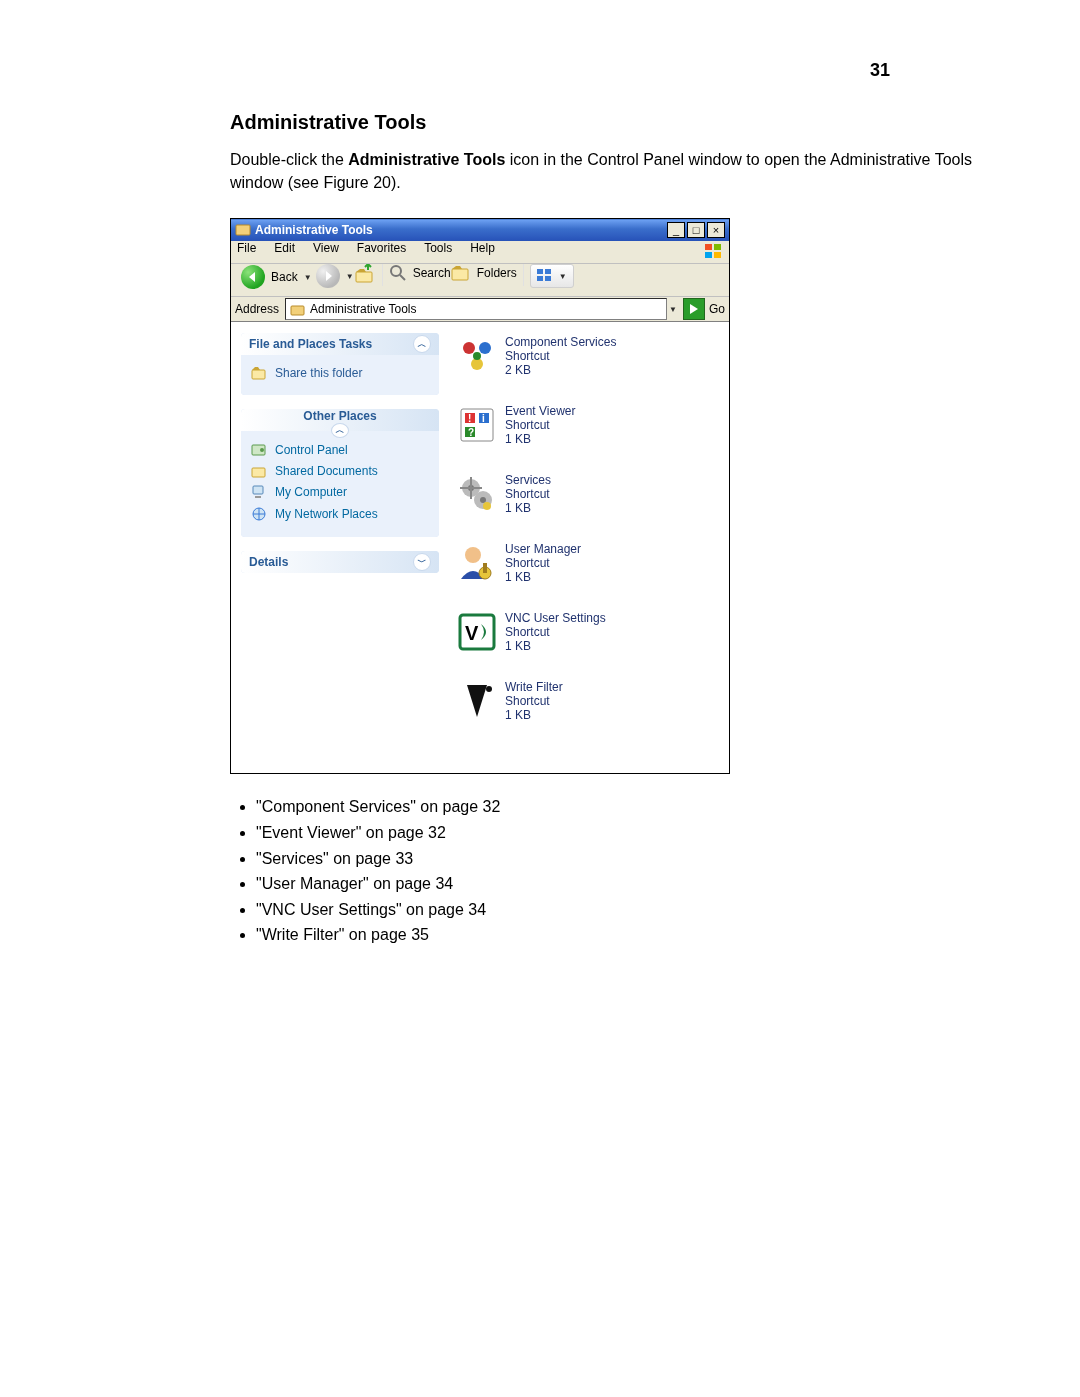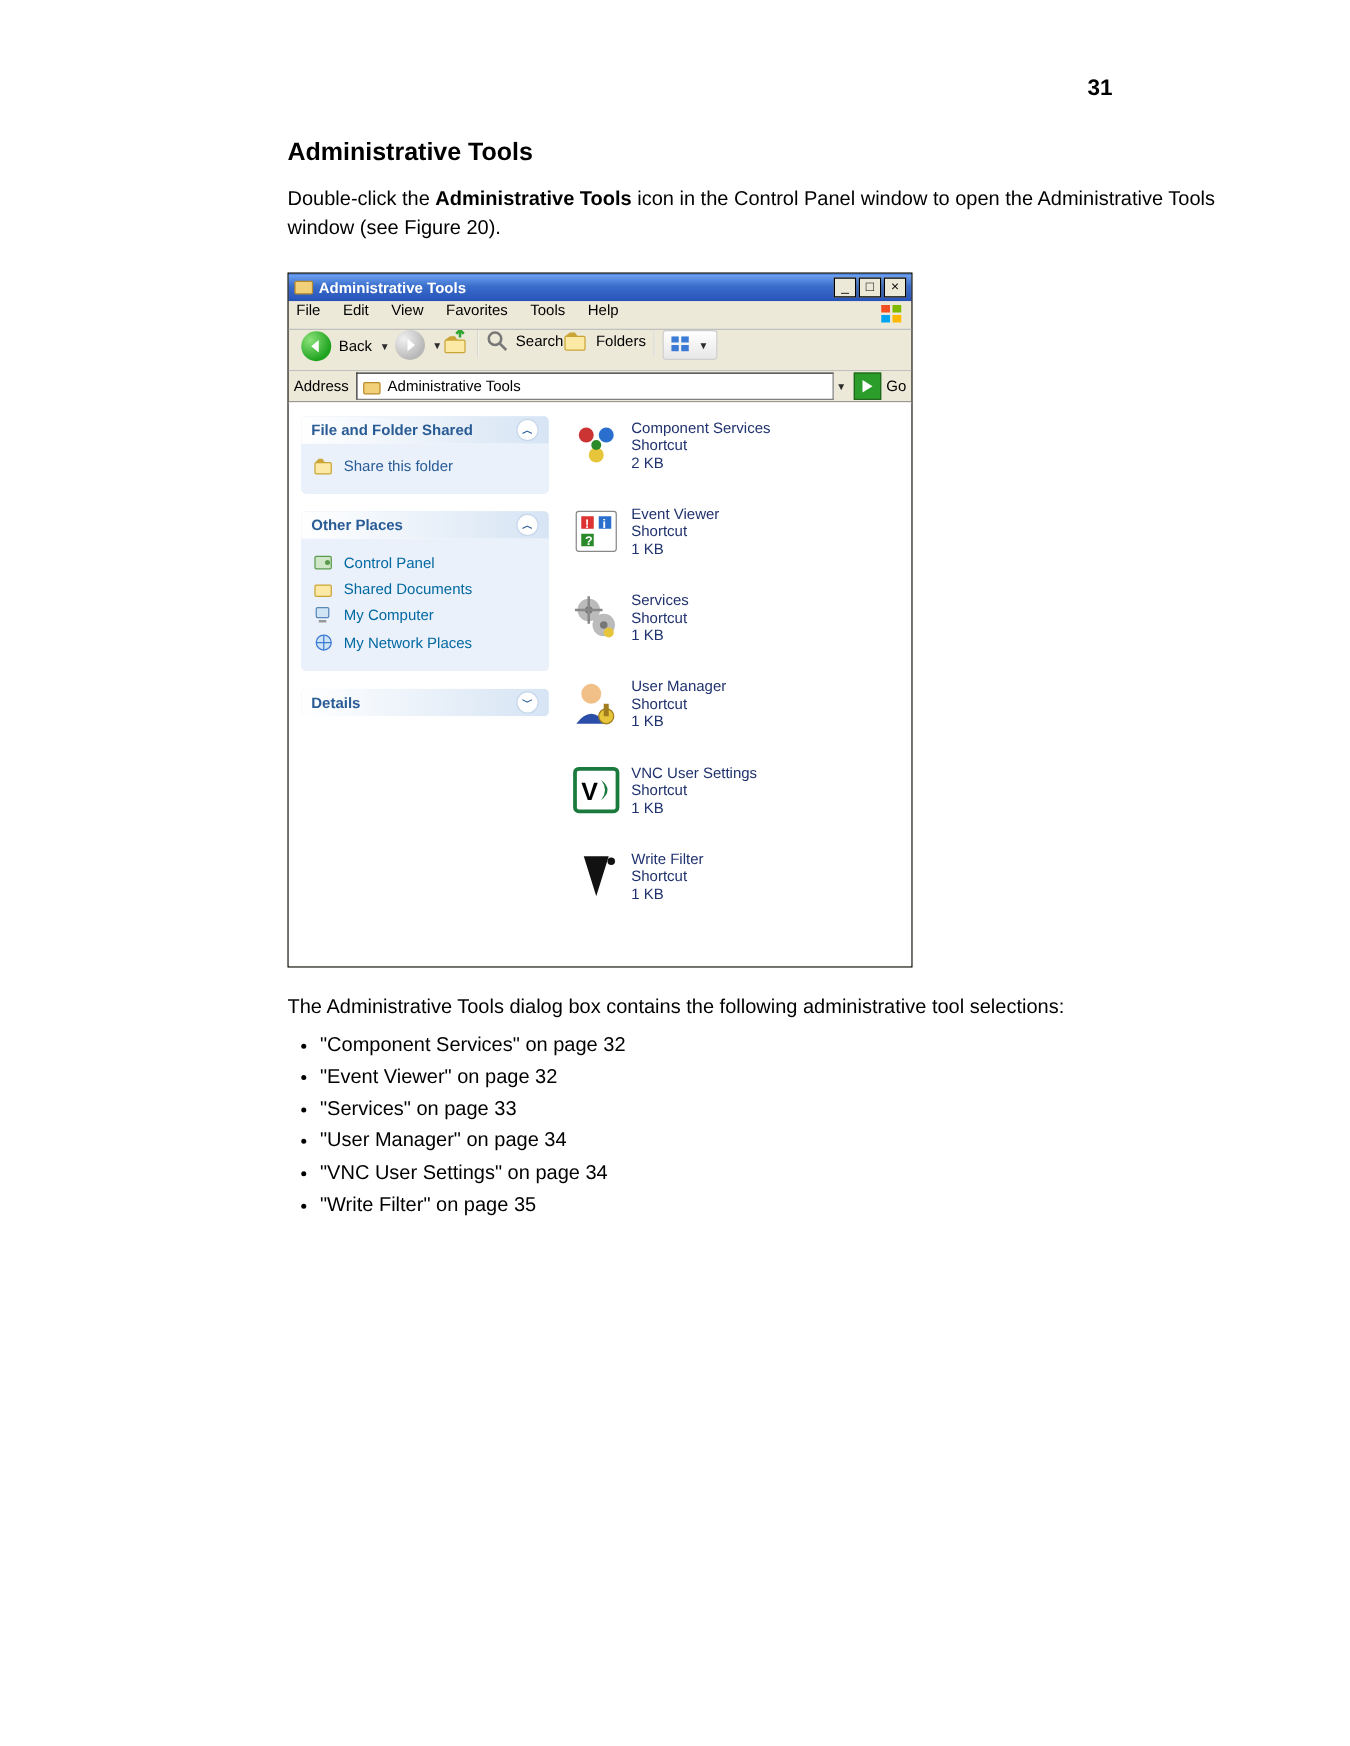--- a/index.html
+++ b/index.html
@@ -182,20 +182,21 @@
   .panel-header {
     background: linear-gradient(to right, #ffffff, #d6e4f4);
     height: 22px;
     display: flex; align-items: center; justify-content: space-between;
     padding: 0 8px;
     font-weight: bold;
     color: #295b95;
   }
   .panel-header.dark {
     color: #295b95;
+    flex-direction: column;
   }
   .chev {
     width: 16px; height: 16px; border-radius: 50%;
     background: #fff; border: 1px solid #c8d8ec;
     display:inline-flex;align-items:center;justify-content:center;
     font-size: 9px; color:#295b95;
   }
   .panel-body {
     background: #eaf1fb;
     padding: 8px 10px 12px 10px;
@@ -339,21 +340,21 @@
       </span>
       <span class="go-text">Go</span>
     </div>
 
     <div class="content-area">
 
       <div class="side-panel">
 
         <div class="panel">
           <div class="panel-header">
-            <span>File and Folder Shared</span>
+            <span>File and Places Tasks</span>
             <span class="chev">︿</span>
           </div>
           <div class="panel-body">
             <div class="panel-link">
               <svg width="16" height="14" viewBox="0 0 16 14">
                 <rect x="1" y="4" width="13" height="9" rx="1" fill="#fbe9a5" stroke="#caa535"></rect>
                 <path d="M1 4 L4 1 L7 1 L9 4 Z" fill="#caa535"></path>
               </svg>
               <span>Share this folder</span>
             </div>
@@ -506,21 +507,20 @@
             <div>Shortcut</div>
             <div>1 KB</div>
           </div>
         </div>
 
       </div>
 
     </div>
   </div>
 
-  <p class="body-text" style="margin-bottom:6px;">The Administrative Tools dialog box contains the following administrative tool selections:</p>
 
   <ul class="ref-list">
     <li>"Component Services" on page 32</li>
     <li>"Event Viewer" on page 32</li>
     <li>"Services" on page 33</li>
     <li>"User Manager" on page 34</li>
     <li>"VNC User Settings" on page 34</li>
     <li>"Write Filter" on page 35</li>
   </ul>
 

